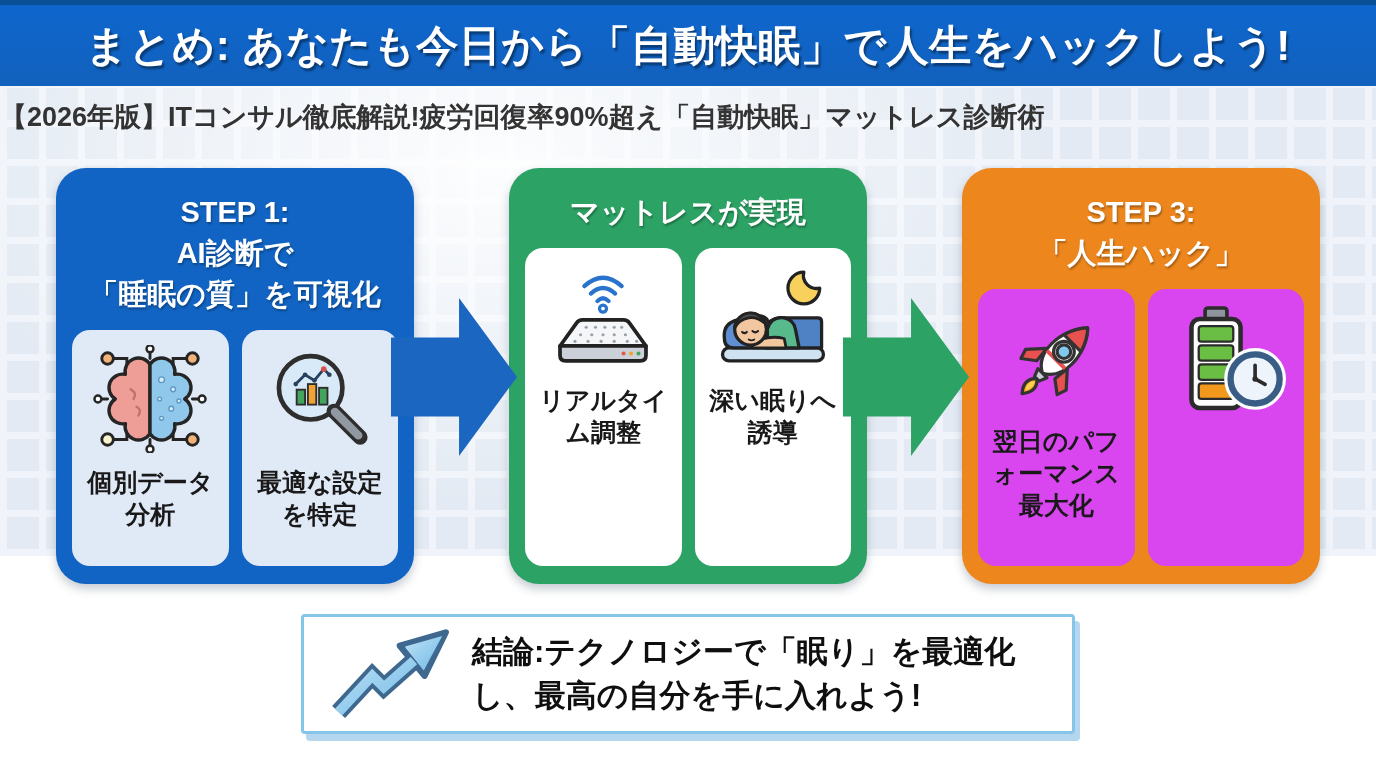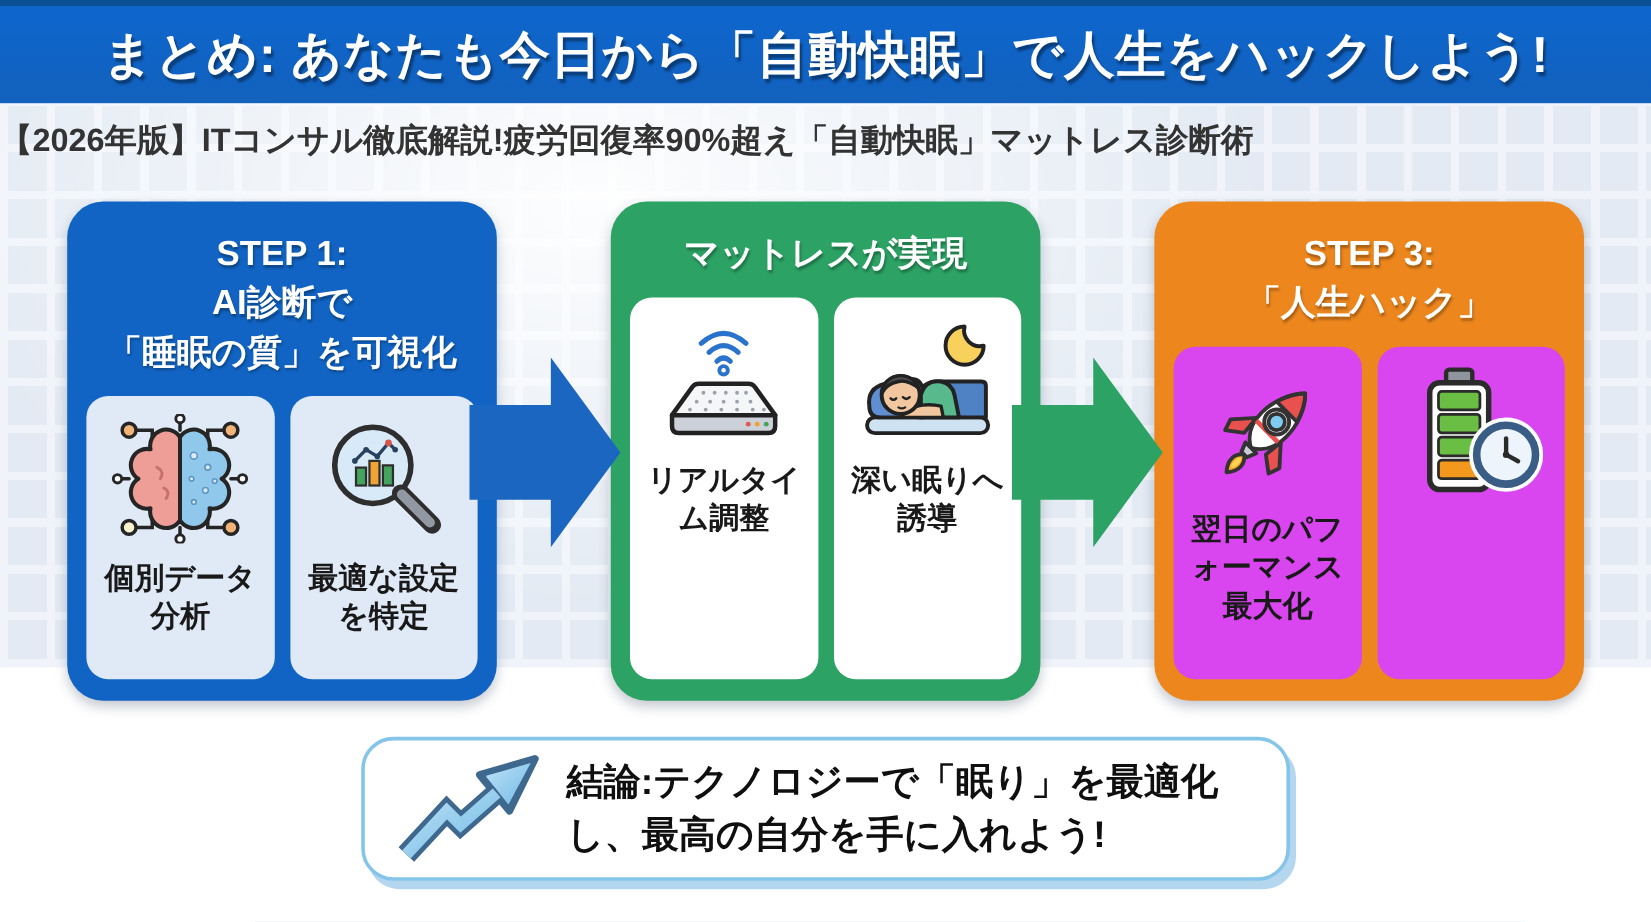--- a/index.html
+++ b/index.html
@@ -55,21 +55,21 @@
     color:#191919;text-align:center;
   }
   .flow-arrow{
     position:absolute;width:126px;height:158px;top:298px;z-index:3;
     clip-path:polygon(0 25%,54% 25%,54% 0,100% 50%,54% 100%,54% 75%,0 75%);
   }
   .arrow-1{left:391px;background:#1b66c0;}
   .arrow-2{left:843px;background:#2ca264;}
   .conclusion{
     width:774px;margin:30px auto 0;background:#ffffff;
-    border:3px solid #85c5ea;border-radius:27px;
+    border:3px solid #85c5ea;border-radius:4px;
     box-shadow:5px 7px 0 #b4d7ef;
     display:flex;align-items:center;gap:20px;padding:10px 24px;box-sizing:border-box;
   }
   .conclusion-text{font-size:31px;line-height:44px;font-weight:700;color:#0f0f0f;white-space:nowrap;}
 </style>
 </head>
 <body>
 
 <div class="stage">
 

